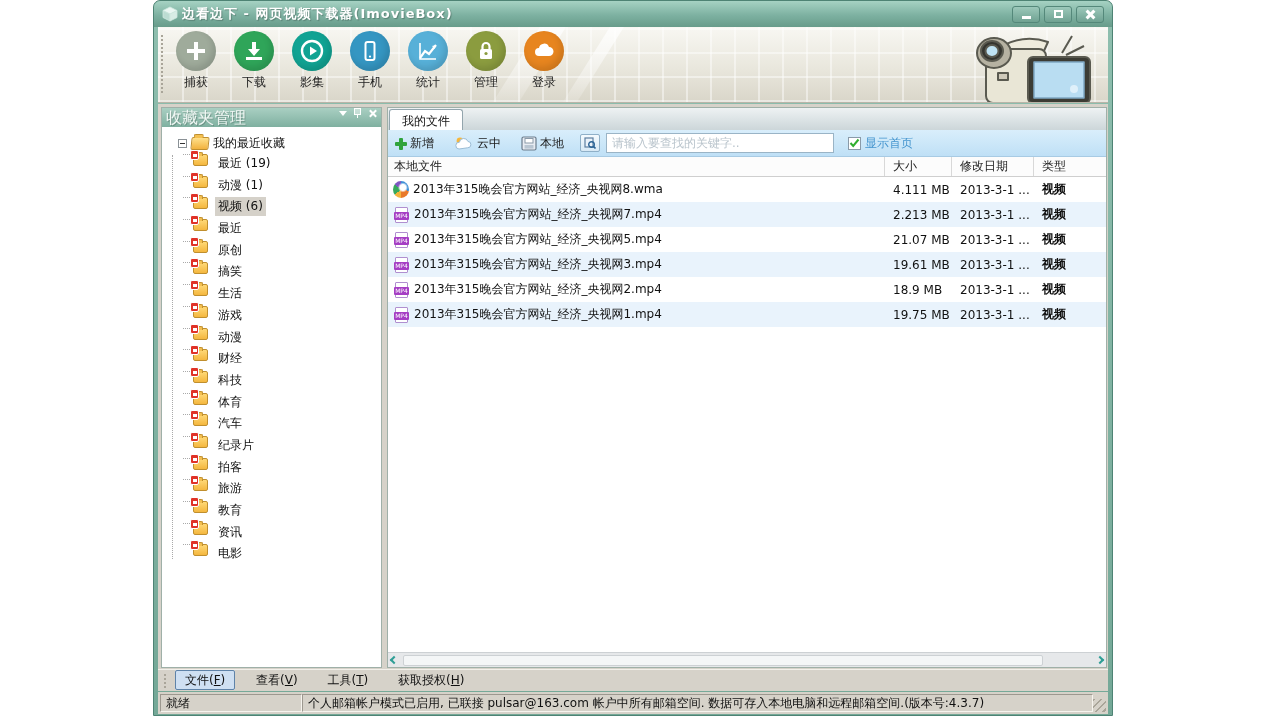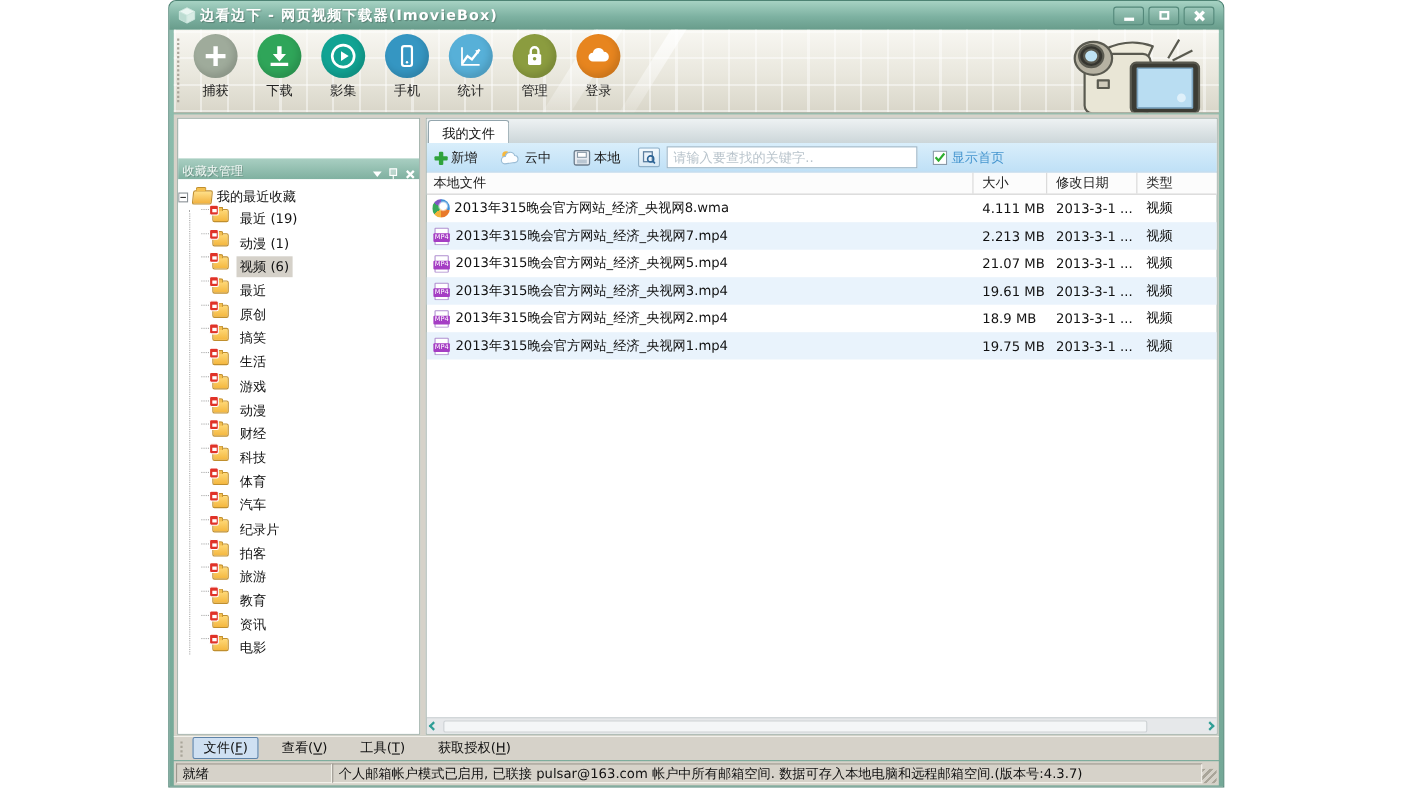--- a/index.html
+++ b/index.html
@@ -50,39 +50,39 @@
   .tb-label { margin-top:3px; font-size:12px; color:#222; }
   .camcorder { position:absolute; right:12px; top:2px; }
 
   
   .workspace { position:absolute; left:4px; right:4px; top:103px; height:565px;
     background:#d6d2c9; }
 
   
   .sidebar { position:absolute; left:3px; top:3px; width:221px; bottom:1px;
     display:flex; flex-direction:column; border:1px solid #9fb0a8; background:#fff; }
-  .sidebar-header { height:19px; flex:0 0 auto; display:flex; align-items:flex-end; padding:0 4px;
-    background:linear-gradient(180deg,#a9cfc2,#7fb0a0); color:#f2f8f5; font-size:11px;margin-top:36px; }
+  .sidebar-header { height:19px; flex:0 0 auto; display:flex; align-items:flex-start; padding:0 4px;
+    background:linear-gradient(180deg,#a9cfc2,#7fb0a0); color:#f2f8f5; font-size:16px; }
   .sidebar-title { text-shadow:1px 1px 0 rgba(0,0,0,.2); }
   .sb-icons { margin-left:auto; display:flex; align-items:center; gap:7px; }
   .chev-down { width:0; height:0; border-left:4px solid transparent; border-right:4px solid transparent;
     border-top:5px solid #fff; }
   .pin-icon { position:relative; width:7px; height:10px; }
   .pin-icon::before { content:""; position:absolute; left:0; top:0; width:5px; height:5px;
     border:1px solid #fff; background:rgba(255,255,255,.4); }
   .pin-icon::after { content:""; position:absolute; left:3px; top:6px; width:1px; height:4px; background:#fff; }
   .sb-close { position:relative; width:9px; height:9px; }
   .sb-close::before,.sb-close::after { content:""; position:absolute; left:4px; top:0;
     width:2px; height:9px; background:#fff; }
   .sb-close::before { transform:rotate(45deg); }
   .sb-close::after { transform:rotate(-45deg); }
 
   .tree { flex:1; position:relative; background:#fff; overflow:hidden; padding-top:5px; }
   .tree-vline { position:absolute; left:10px; top:28px; height:404px; border-left:1px dotted #a9a9a9; }
-  .tree-root { display:flex; align-items:center; height:22px; padding-left:0; gap:4px; }
+  .tree-root { display:flex; align-items:center; height:22px; padding-left:16px; gap:4px; }
   .expander { width:9px; height:9px; border:1px solid #8a9196; background:#fff; position:relative; flex:0 0 auto; }
   .expander::after { content:""; position:absolute; left:1px; top:3px; width:5px; height:1px; background:#333; }
   .folder-open { position:relative; width:18px; height:13px; flex:0 0 auto;
     background:linear-gradient(180deg,#ffe08a,#f2b23e); border:1px solid #c08f2e;
     border-radius:2px 2px 2px 2px; transform:skewX(-6deg); }
   .folder-open::before { content:""; position:absolute; top:-4px; left:1px; width:8px; height:3px;
     background:#f4c050; border:1px solid #c08f2e; border-bottom:none; border-radius:2px 2px 0 0; }
   .tree-item { display:flex; align-items:flex-start; height:21.7px; padding-left:10px; cursor:default;margin-left:11px; }
   .tree-hline { width:9px; border-top:1px dotted #a9a9a9; flex:0 0 auto; }
   .folder-wrap { position:relative; width:18px; height:13px; margin-right:5px; flex:0 0 auto; }
@@ -127,21 +127,21 @@
   .th.name { flex:0 0 497px; padding-left:6px; }
   .th.size { flex:0 0 67px; }
   .th.date { flex:0 0 82px; }
   .th.type { flex:1; border-right:none; }
   .frow { height:25px; flex:0 0 auto; display:flex; align-items:center; }
   .frow.alt { background:#e9f3fc; }
   .fcell { overflow:hidden; white-space:nowrap; }
   .fcell.name { flex:0 0 497px; display:flex; align-items:center; gap:4px; padding-left:5px; }
   .fcell.size { flex:0 0 67px; padding-left:8px; }
   .fcell.date { flex:0 0 82px; padding-left:8px; }
-  .fcell.type { flex:1; padding-left:8px; }
+  .fcell.type { flex:1; padding-left:8px;font-weight:bold; }
   .file-icon { position:relative; width:16px; height:17px; flex:0 0 auto; }
   .file-icon.mp4-file-icon { width:13px; height:16px; margin:0 2px; background:#fff;
     border:1px solid #b08fd0; border-radius:1px; }
   .file-icon.mp4-file-icon .badge-label { position:absolute; left:-2px; bottom:2px; right:-2px; height:8px;
     background:#a53ec4; color:#fff; font-size:6px; line-height:8px; text-align:center;
     border-radius:1px; letter-spacing:0; }
   .file-icon.wma-file-icon { border-radius:50%;
     background:radial-gradient(circle at 62% 38%, #ffffff 0 3px, rgba(255,255,255,0) 5px),
       conic-gradient(#3f8fd6 0 100deg, #e8792a 100deg 180deg, #f2b43c 180deg 230deg, #37a85c 230deg 310deg, #7e57c2 310deg 360deg); }
   .fill { flex:1; background:#fff; }

